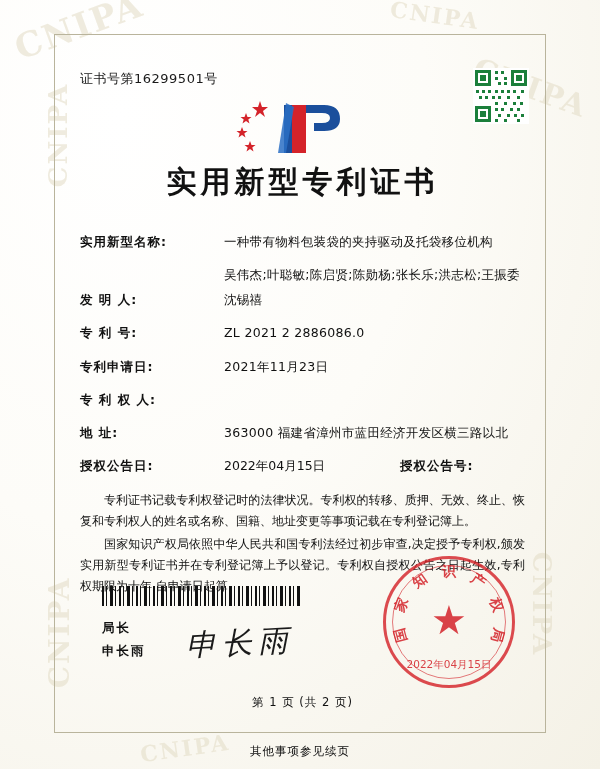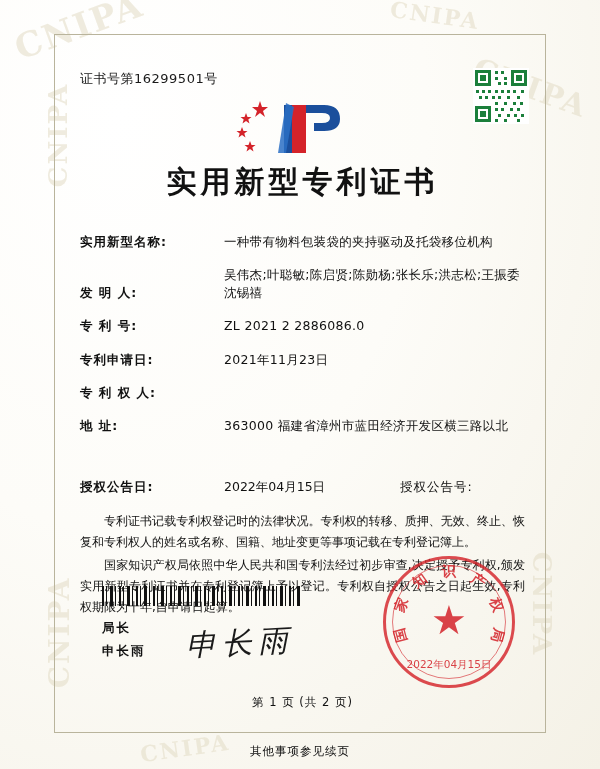--- a/index.html
+++ b/index.html
@@ -112,40 +112,39 @@
     font-weight: bold;
     letter-spacing: 1px;
     white-space: nowrap;
   }
   .row .val {
     flex: 1 1 auto;
     letter-spacing: .3px;
   }
   .val .cont {
     display: block;
-    margin-top: 0;
+    margin-top: 7px;
   }
   .row.two-col .half-lbl {
     flex: 0 0 auto;
     width: 96px;
     font-weight: bold;
     letter-spacing: 1px;
     white-space: nowrap;
   }
   .row.two-col .half-val {
     flex: 0 0 auto;
     width: 128px;
   }
   .row.two-col .half-lbl2 {
     flex: 0 0 auto;
     width: 100px;
-    font-weight: normal;
+    font-weight: bold;
     letter-spacing: 1px;
     white-space: nowrap;
-    margin-top: 28px;
   }
 
   
   .paras {
     margin-top: 12px;
     font-size: 12px;
     line-height: 1.75;
     color: #111;
     text-align: justify;
   }

